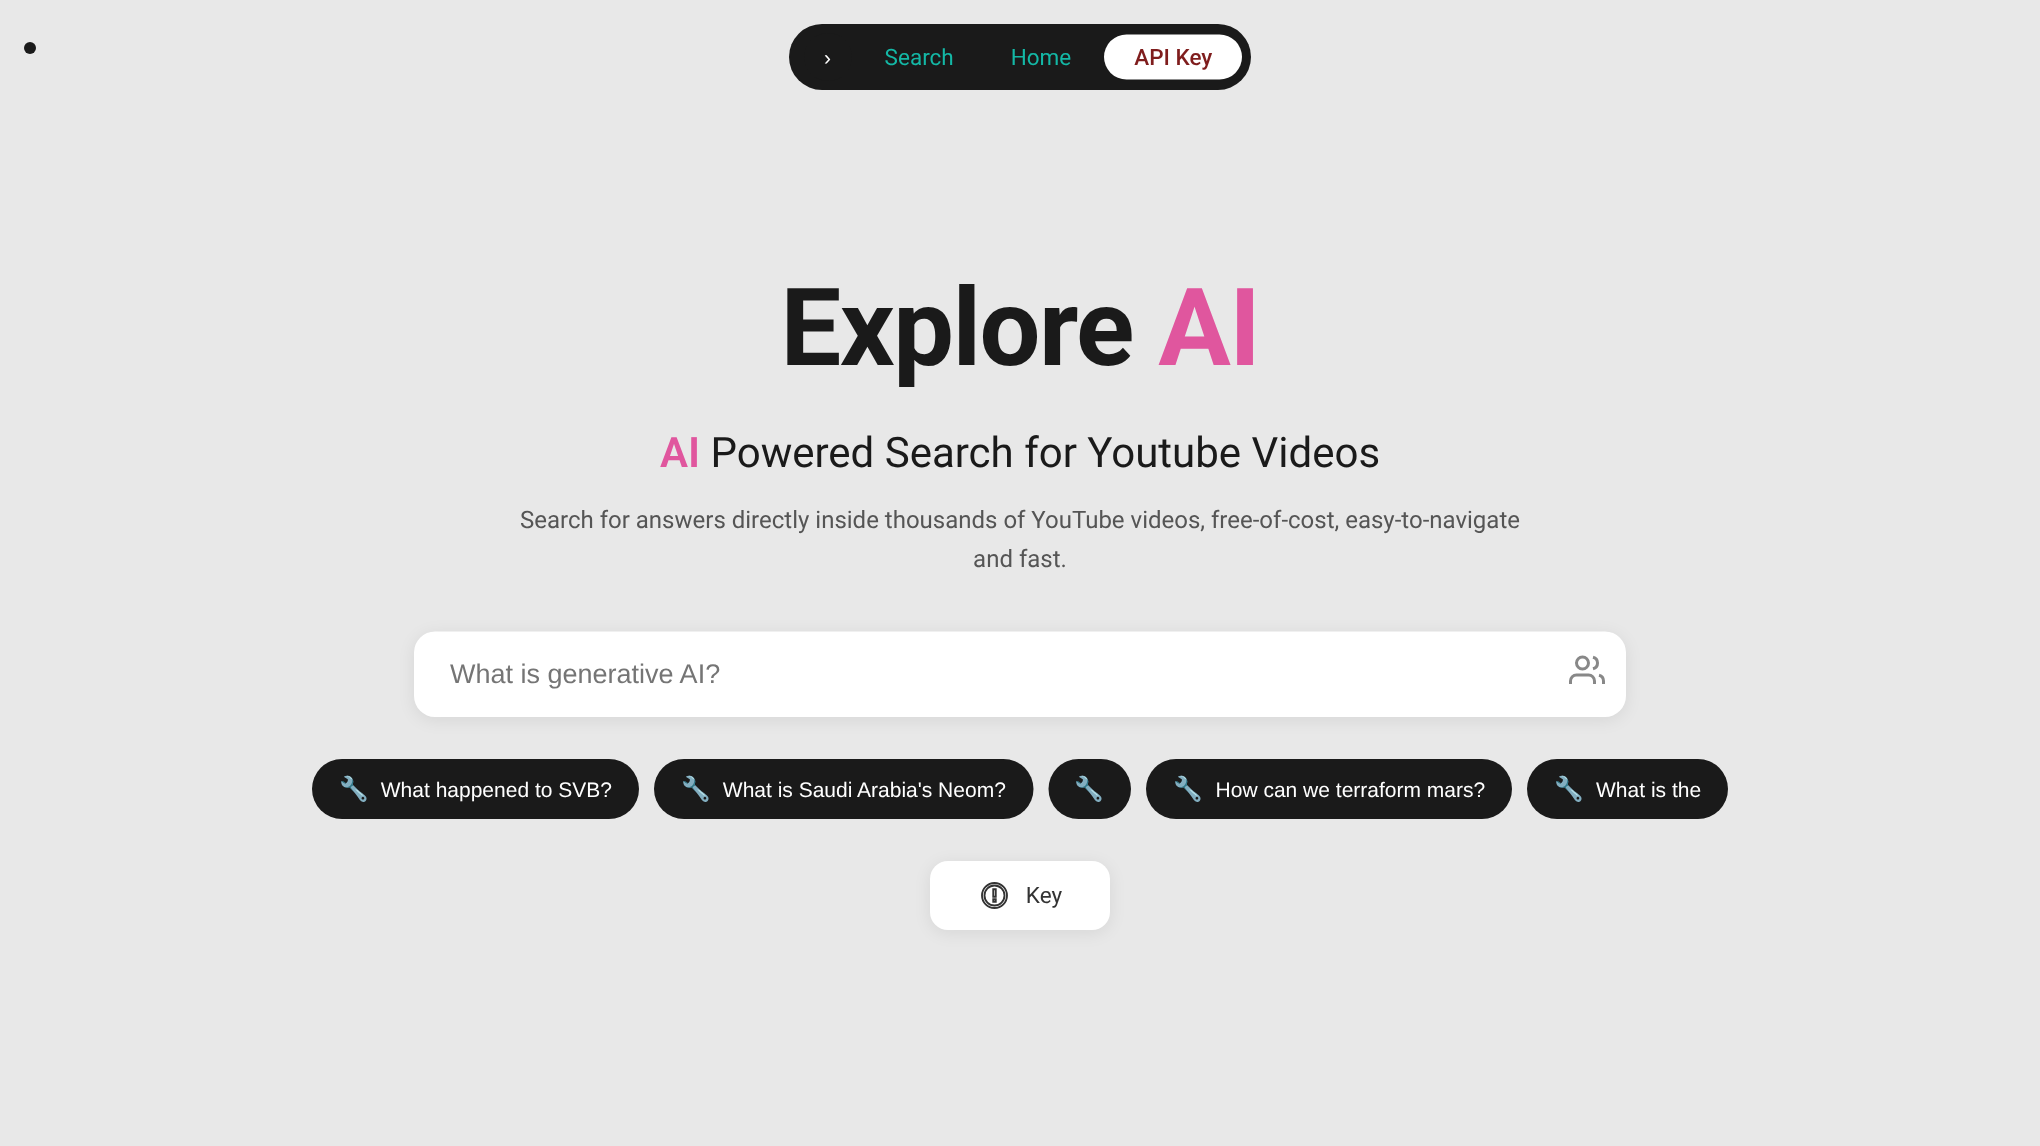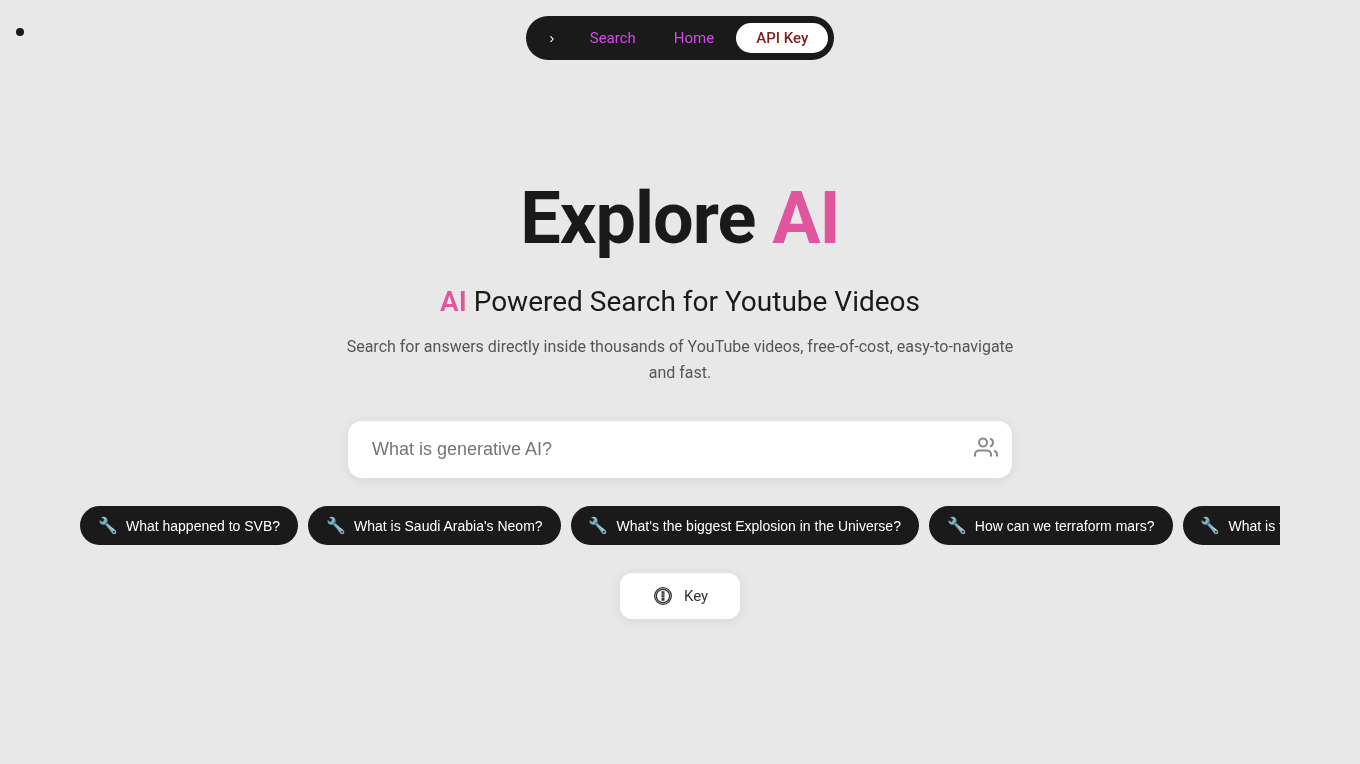--- a/index.html
+++ b/index.html
@@ -43,21 +43,21 @@
       height: 32px;
       border-radius: 50%;
       display: flex;
       align-items: center;
       justify-content: center;
       cursor: pointer;
       font-size: 14px;
     }
 
     .nav-link {
-      color: #d946ef;
+      color: #14b8a6;
       text-decoration: none;
       padding: 6px 16px;
       border-radius: 50px;
       font-size: 15px;
       cursor: pointer;
     }
 
     .nav-api-key {
       background-color: white;
       color: #7f1d1d;
@@ -115,21 +115,21 @@
       font-size: 16px;
       color: #555;
       max-width: 680px;
       line-height: 1.6;
       margin-bottom: 36px;
     }
 
     
     .search-container {
       position: relative;
-      width: 664px;
+      width: 808px;
       margin-bottom: 28px;
     }
 
     .search-input {
       width: 100%;
       padding: 18px 60px 18px 24px;
       border-radius: 14px;
       border: none;
       background-color: white;
       font-size: 18px;
@@ -251,21 +251,20 @@
     <button class="suggestion-pill">
       <span class="pill-icon">🔧</span>
       <span>What happened to SVB?</span>
     </button>
     <button class="suggestion-pill">
       <span class="pill-icon">🔧</span>
       <span>What is Saudi Arabia's Neom?</span>
     </button>
     <button class="suggestion-pill">
       <span class="pill-icon">🔧</span>
-      <span>What's the biggest Explosion in the Universe?</span>
     </button>
     <button class="suggestion-pill">
       <span class="pill-icon">🔧</span>
       <span>How can we terraform mars?</span>
     </button>
     <button class="suggestion-pill">
       <span class="pill-icon">🔧</span>
       <span>What is the</span>
     </button>
   </div>

